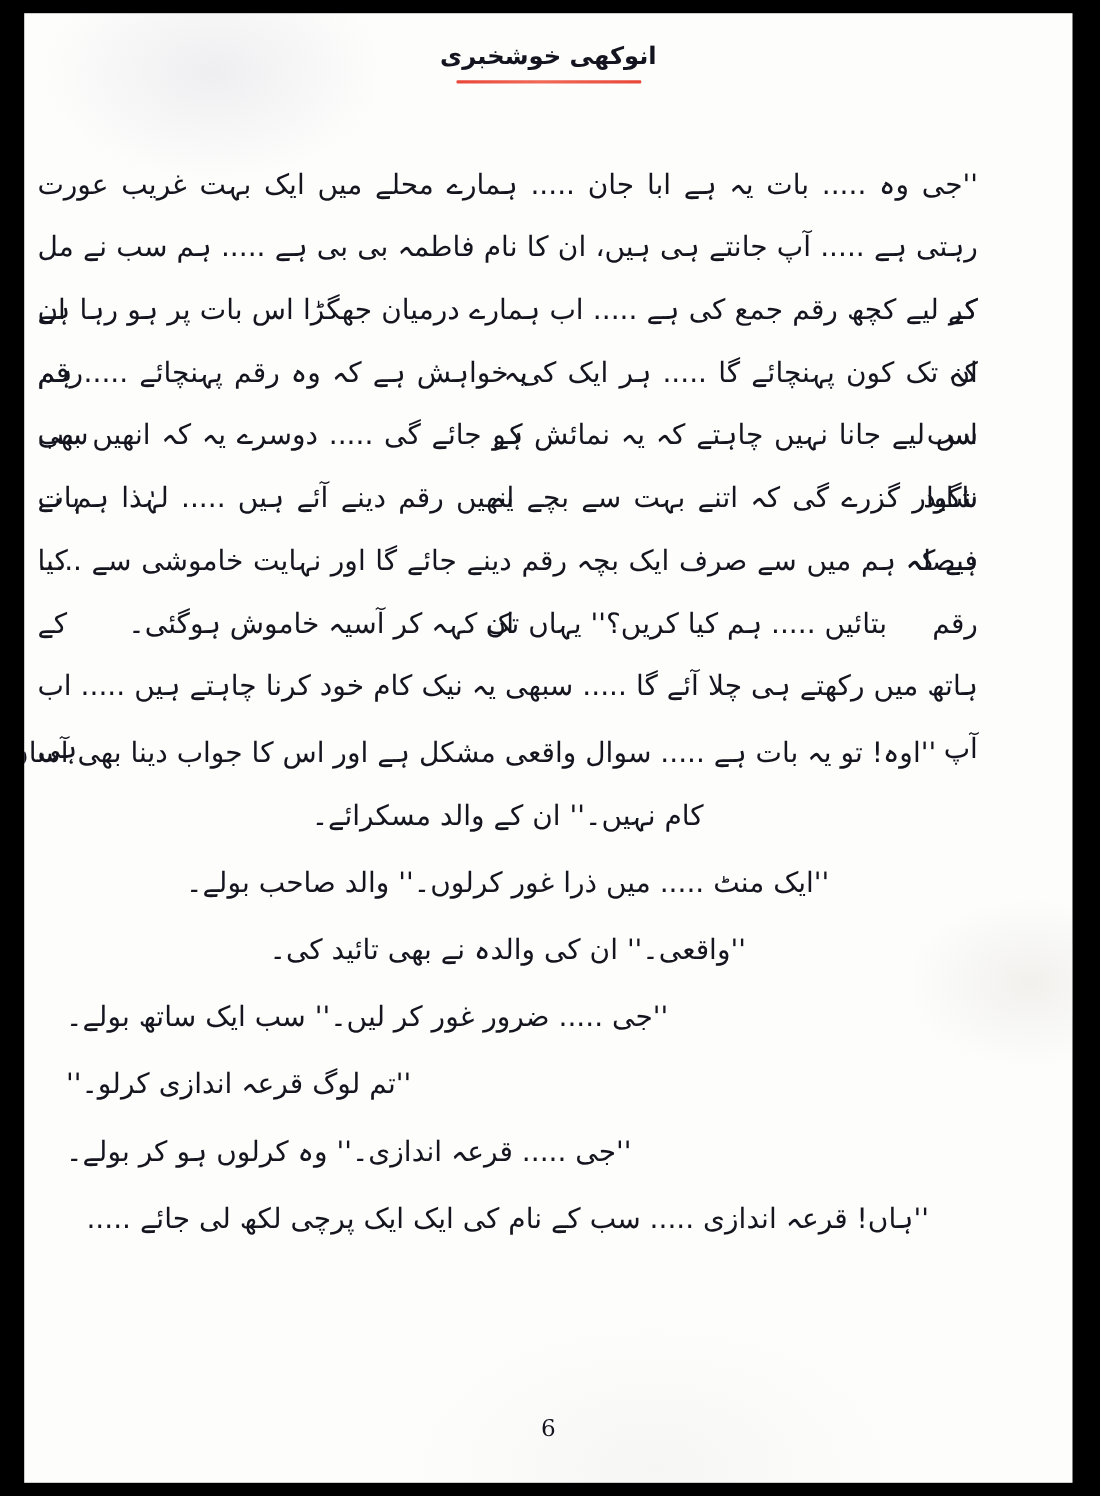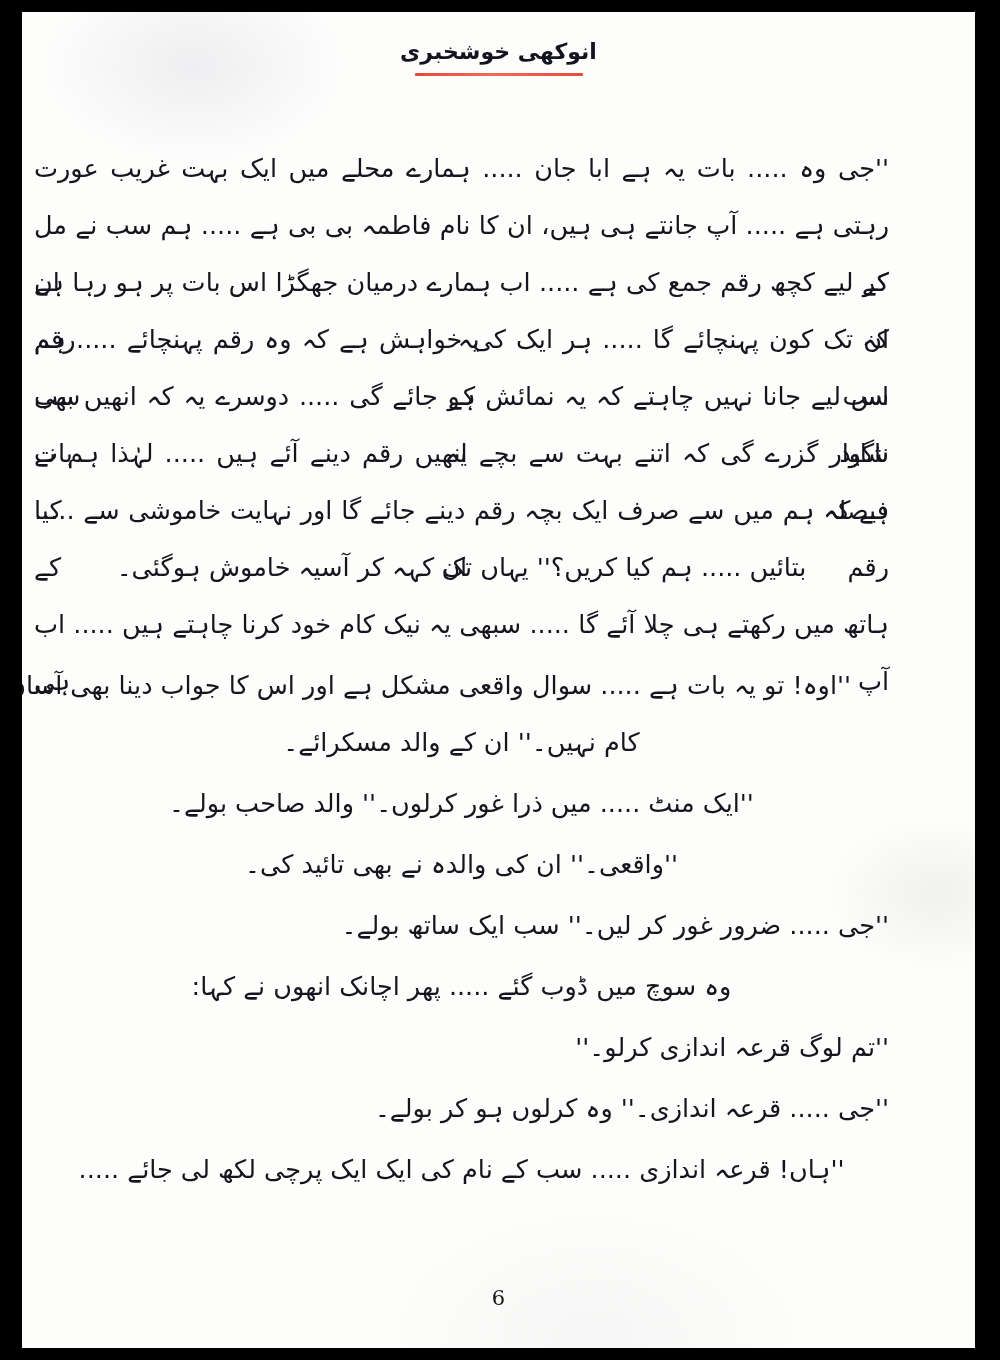--- a/index.html
+++ b/index.html
@@ -113,21 +113,21 @@
   .line.center-ish {
     text-align: center;
   }
   .line.indent-start {
     text-align: right;
     padding-right: 38px;
   }
 
   
   .line.dialogue {
-    text-align: right;
+    text-align: left;
     padding-left: 26px;
   }
   .line.dialogue-wide {
     text-align: center;
     padding-left: 0px;
   }
 
   
   .page-number {
     position: absolute;
@@ -175,23 +175,20 @@
       </div>
 
       <div class="para">
         <span class="line dialogue-wide">''واقعی۔'' ان کی والدہ نے بھی تائید کی۔</span>
       </div>
 
       <div class="para">
         <span class="line dialogue">''جی ..... ضرور غور کر لیں۔'' سب ایک ساتھ بولے۔</span>
       </div>
 
-      <div class="para">
-        <span class="line dialogue-wide">وہ سوچ میں ڈوب گئے ..... پھر اچانک انھوں نے کہا:</span>
-      </div>
 
       <div class="para">
         <span class="line dialogue">''تم لوگ قرعہ اندازی کرلو۔''</span>
       </div>
 
       <div class="para">
         <span class="line dialogue">''جی ..... قرعہ اندازی۔'' وہ کرلوں ہو کر بولے۔</span>
       </div>
 
       <div class="para">

